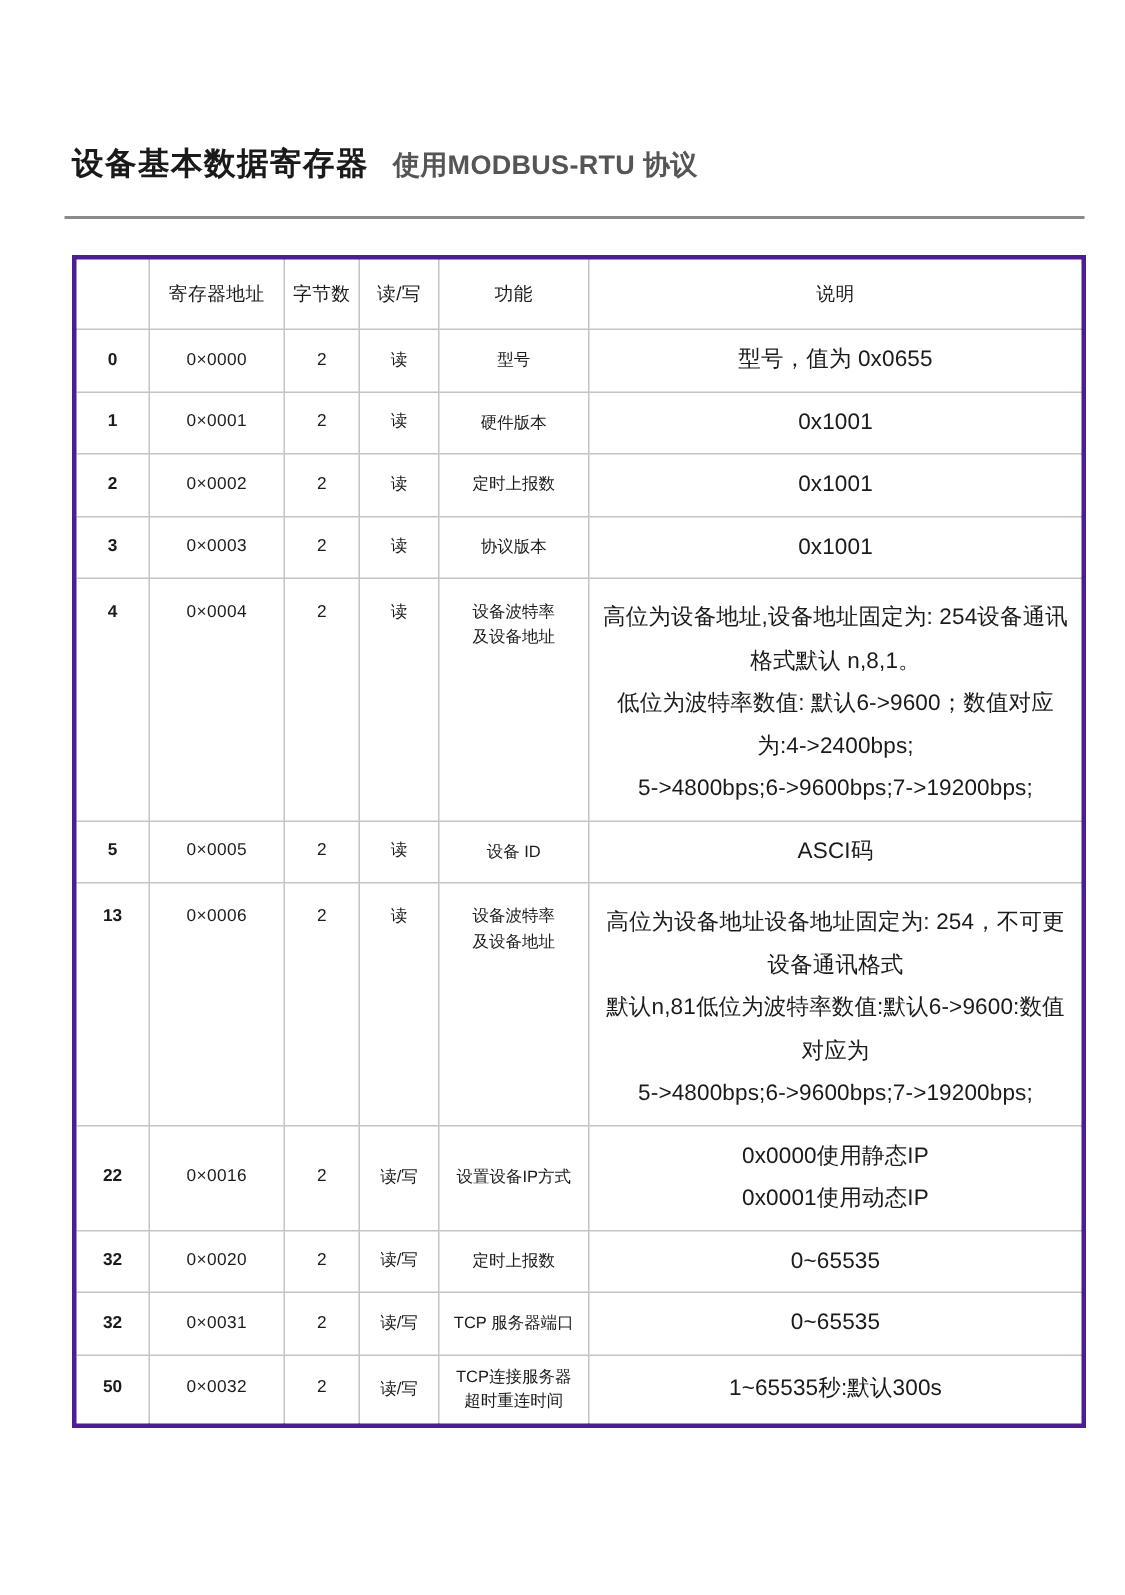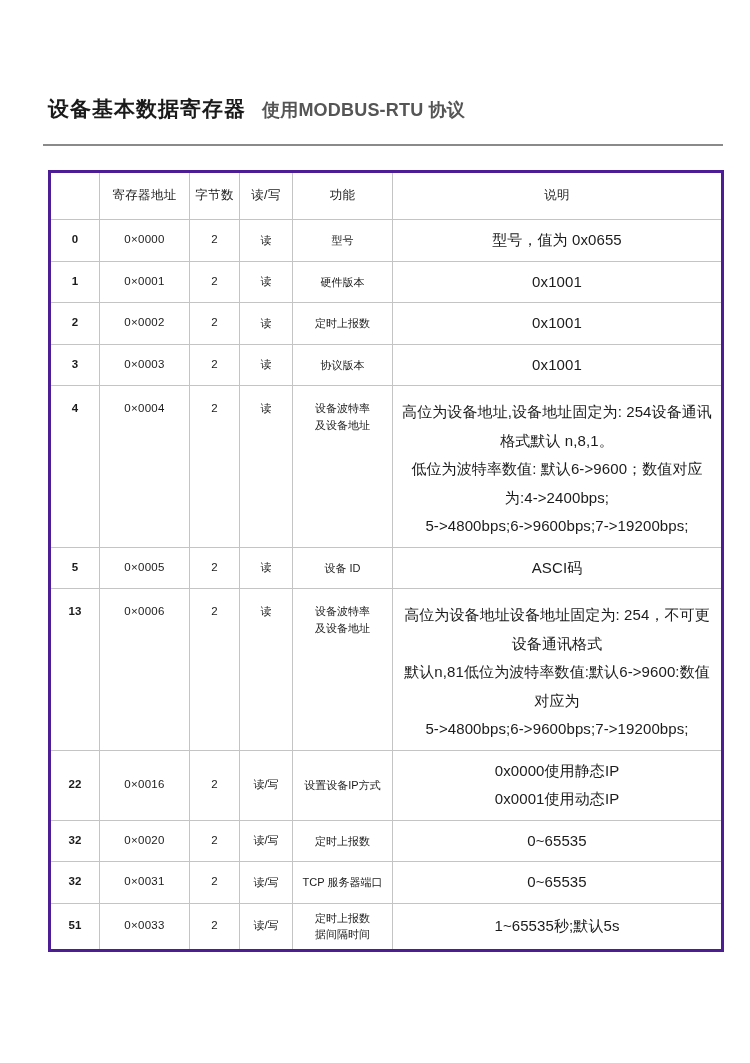--- a/index.html
+++ b/index.html
@@ -308,33 +308,33 @@
                 <span>TCP 服务器端口</span>
               </div>
             </td>
             <td class="desc">
               <div class="cell-lines">
                 <span>0~65535</span>
               </div>
             </td>
           </tr>
           <tr>
-            <td class="idx">51</td>
-            <td class="addr">0×0033</td>
+            <td class="idx">50</td>
+            <td class="addr">0×0032</td>
             <td class="bytes">2</td>
             <td class="rw">读/写</td>
             <td class="func">
               <div class="cell-lines">
-                <span>定时上报数</span>
-                <span>据间隔时间</span>
-              </div>
-            </td>
-            <td class="desc">
-              <div class="cell-lines">
-                <span>1~65535秒;默认5s</span>
+                <span>TCP连接服务器</span>
+                <span>超时重连时间</span>
+              </div>
+            </td>
+            <td class="desc">
+              <div class="cell-lines">
+                <span>1~65535秒:默认300s</span>
               </div>
             </td>
           </tr>
         </tbody>
     </table>
   </div>
 
 </div>
 
 </body></html>

